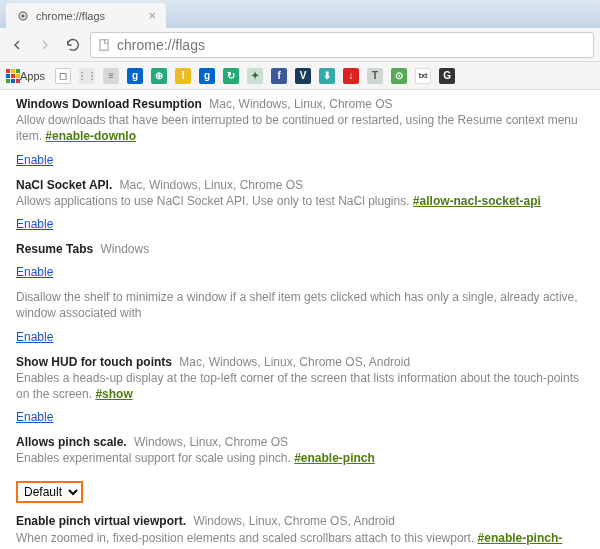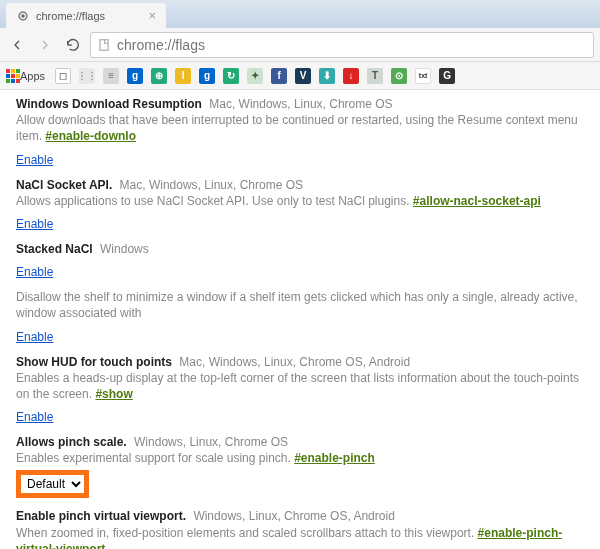--- a/index.html
+++ b/index.html
@@ -23,21 +23,21 @@
 .bk-icons { display:flex; gap:8px; }
 .bk-ic { width:16px; height:16px; border-radius:2px; display:flex; align-items:center; justify-content:center; font-size:10px; font-weight:bold; color:#fff; cursor:pointer; }
 .content { padding: 0 0 10px 0; }
 .flag { padding: 6px 16px 4px 16px; }
 .flag-title-row { font-size: 12px; line-height: 1.35; }
 .flag-name { font-weight: bold; color:#222; }
 .flag-platforms { color:#888; font-weight: normal; margin-left:4px; }
 .flag-desc { color:#888; font-size:12px; line-height:1.35; }
 .flag-anchor { color:#4d7c0f; text-decoration: underline; font-weight: bold; }
 .flag-enable { color:#1155cc; text-decoration: underline; font-size:12px; margin-top:8px; display:inline-block; cursor:pointer; }
-.flag select { margin-top:4px; font-size:12px; padding:1px 2px; border:5px solid #f97316; background:#fff; }
+.flag select { margin-top:15px; font-size:12px; padding:1px 2px; border:2px solid #f97316; background:#fff; }
 </style>
 </head>
 <body>
 
 <div class="tab-bar">
   <div class="tab">
     <svg class="tab-favicon" viewBox="0 0 24 24">
         <circle cx="12" cy="12" r="8" fill="#888"></circle>
         <circle cx="12" cy="12" r="5" fill="#fff"></circle>
         <circle cx="12" cy="12" r="3" fill="#666"></circle>
@@ -113,21 +113,21 @@
       <div class="flag-title-row"><span class="flag-name">Windows Download Resumption</span><span class="flag-platforms"> Mac, Windows, Linux, Chrome OS</span></div>
       <div class="flag-desc"><span>Allow downloads that have been interrupted to be continued or restarted, using the Resume context menu item. </span><span class="flag-anchor">#enable-downlo</span></div>
       <div><a class="flag-enable">Enable</a></div>
     </div>
     <div class="flag">
       <div class="flag-title-row"><span class="flag-name">NaCl Socket API.</span><span class="flag-platforms"> Mac, Windows, Linux, Chrome OS</span></div>
       <div class="flag-desc"><span>Allows applications to use NaCl Socket API. Use only to test NaCl plugins. </span><span class="flag-anchor">#allow-nacl-socket-api</span></div>
       <div><a class="flag-enable">Enable</a></div>
     </div>
     <div class="flag">
-      <div class="flag-title-row"><span class="flag-name">Stacked NaCl</span><span class="flag-platforms"> Windows</span></div>
+      <div class="flag-title-row"><span class="flag-name">Resume Tabs</span><span class="flag-platforms"> Windows</span></div>
       <div><a class="flag-enable">Enable</a></div>
     </div>
     <div class="flag">
       <div class="flag-desc"><span>Disallow the shelf to minimize a window if a shelf item gets clicked which has only a single, already active, window associated with </span></div>
       <div><a class="flag-enable">Enable</a></div>
     </div>
     <div class="flag">
       <div class="flag-title-row"><span class="flag-name">Show HUD for touch points</span><span class="flag-platforms"> Mac, Windows, Linux, Chrome OS, Android</span></div>
       <div class="flag-desc"><span>Enables a heads-up display at the top-left corner of the screen that lists information about the touch-points on the screen. </span><span class="flag-anchor">#show</span></div>
       <div><a class="flag-enable">Enable</a></div>

